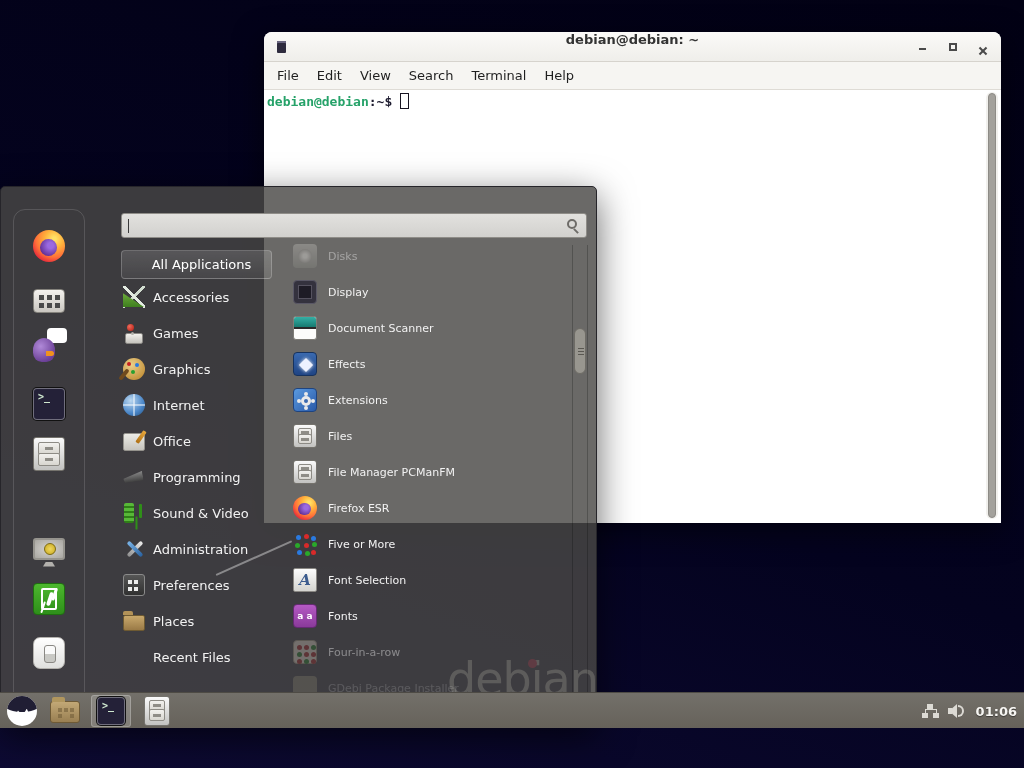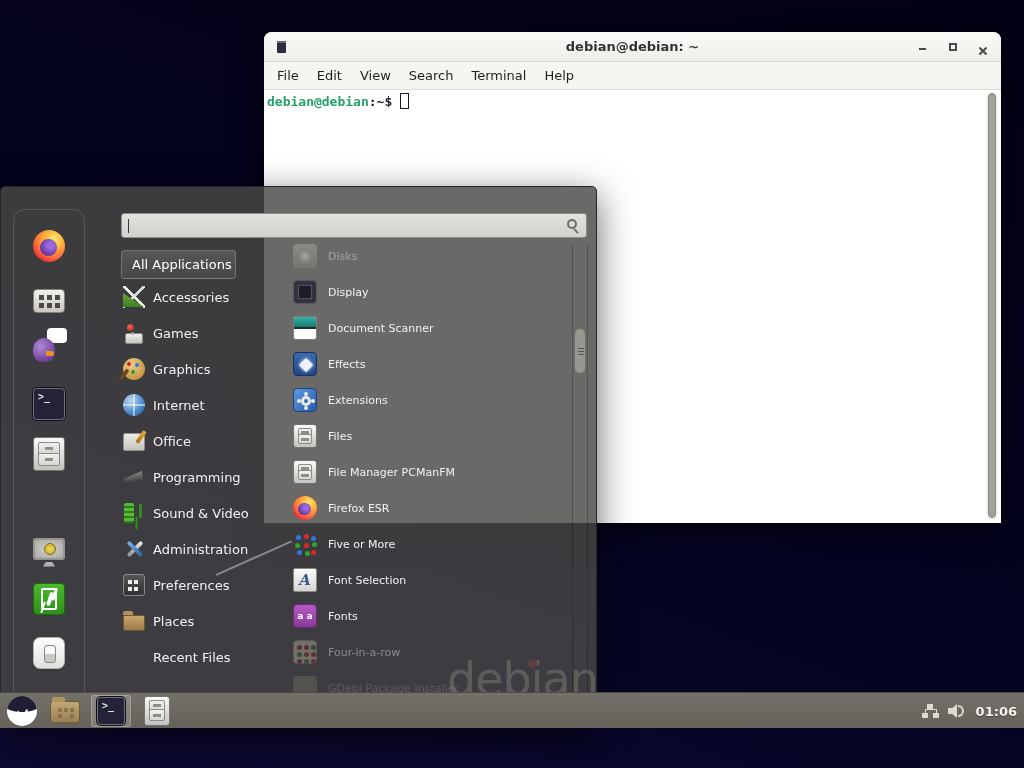--- a/index.html
+++ b/index.html
@@ -13,21 +13,21 @@
   .watermark { position:absolute; left:447px; top:652px; font-size:46px; letter-spacing:-1px;
     color:rgba(215,215,215,.85); font-weight:400; z-index:1; }
   .wm-dot { position:absolute; left:81px; top:7px; width:9px; height:9px; border-radius:50%;
     background:#c4003a; }
 
   
   .terminal { position:absolute; left:264px; top:32px; width:737px; height:491px; z-index:2;
     border-radius:8px 8px 0 0; box-shadow:0 8px 30px rgba(0,0,0,.55); background:#fff; }
   .titlebar { position:relative; height:30px; border-radius:8px 8px 0 0;
     background:linear-gradient(#fbfaf8,#efeeea); border-bottom:1px solid #d6d3cd;
-    display:flex; align-items:center; }
+    display:flex; align-items:flex-start; }
   .win-ic { position:absolute; left:13px; top:9px; width:9px; height:12px; background:#2e2b3e;
     border-radius:1px; box-shadow:inset 0 2px 0 #6a6680; }
   .t-title { flex:1; text-align:center; font-size:13px; font-weight:bold; color:#333; }
   .controls { position:absolute; right:10px; top:0; height:30px; display:flex; gap:14px; align-items:center; }
   .wc { border:none; background:transparent; width:16px; height:16px; position:relative; cursor:default; }
   .g-min { position:absolute; left:4px; top:9px; width:7px; height:2px; background:#4a4a4a; }
   .g-max { position:absolute; left:4px; top:4px; width:8px; height:8px; border:2px solid #4a4a4a; }
   .g-close { position:absolute; left:3px; top:7px; width:10px; height:10px; }
   .g-close::before,.g-close::after { content:""; position:absolute; left:0; top:4px; width:10px; height:2px; background:#4a4a4a; }
   .g-close::before { transform:rotate(45deg); }
@@ -96,24 +96,24 @@
     border:1px solid #8a8884; background:linear-gradient(#fafafa 50%, #c9c9c5 50%); }
 
   
   .searchbox { position:absolute; left:120px; top:26px; width:466px; height:25px;
     background:linear-gradient(#e2e1de,#d2d1ce); border:1px solid #8f8d88; border-radius:3px; }
   .s-caret { position:absolute; left:6px; top:5px; width:1px; height:14px; background:#3a3a3a; }
   .s-mag { position:absolute; right:9px; top:5px; width:10px; height:10px; border:2px solid #6e6c68; border-radius:50%; }
   .s-mag::after { content:""; position:absolute; left:6px; top:7px; width:2px; height:6px; background:#6e6c68; transform:rotate(-45deg); }
 
   
-  .filter-btn { position:absolute; left:120px; top:63px; width:115px; height:29px;
+  .filter-btn { position:absolute; left:120px; top:63px; width:151px; height:29px;
     background:linear-gradient(rgba(255,255,255,.14),rgba(255,255,255,.06));
     border:1px solid rgba(255,255,255,.22); border-radius:4px;
-    display:flex; align-items:center; padding-left:10px; font-size:13px; color:#fff; }
+    display:flex; align-items:center; padding-left:10px; font-size:13px; color:#fff;justify-content:center; }
 
   
   .cats { position:absolute; left:120px; top:92px; width:144px; list-style:none; }
   .cats li { height:36px; display:flex; align-items:center; gap:8px; padding-left:2px;
     font-size:13px; color:#f2f2f2; }
   .ci { position:relative; width:22px; height:22px; flex:none; }
   .ci-accessories { background:
       linear-gradient(45deg, transparent 46%, #e4ece2 46% 56%, transparent 56%),
       linear-gradient(-45deg, transparent 46%, #d2ddd0 46% 56%, transparent 56%); }
   .ci-accessories::before { content:""; position:absolute; left:0; bottom:1px; width:100%; height:70%;

